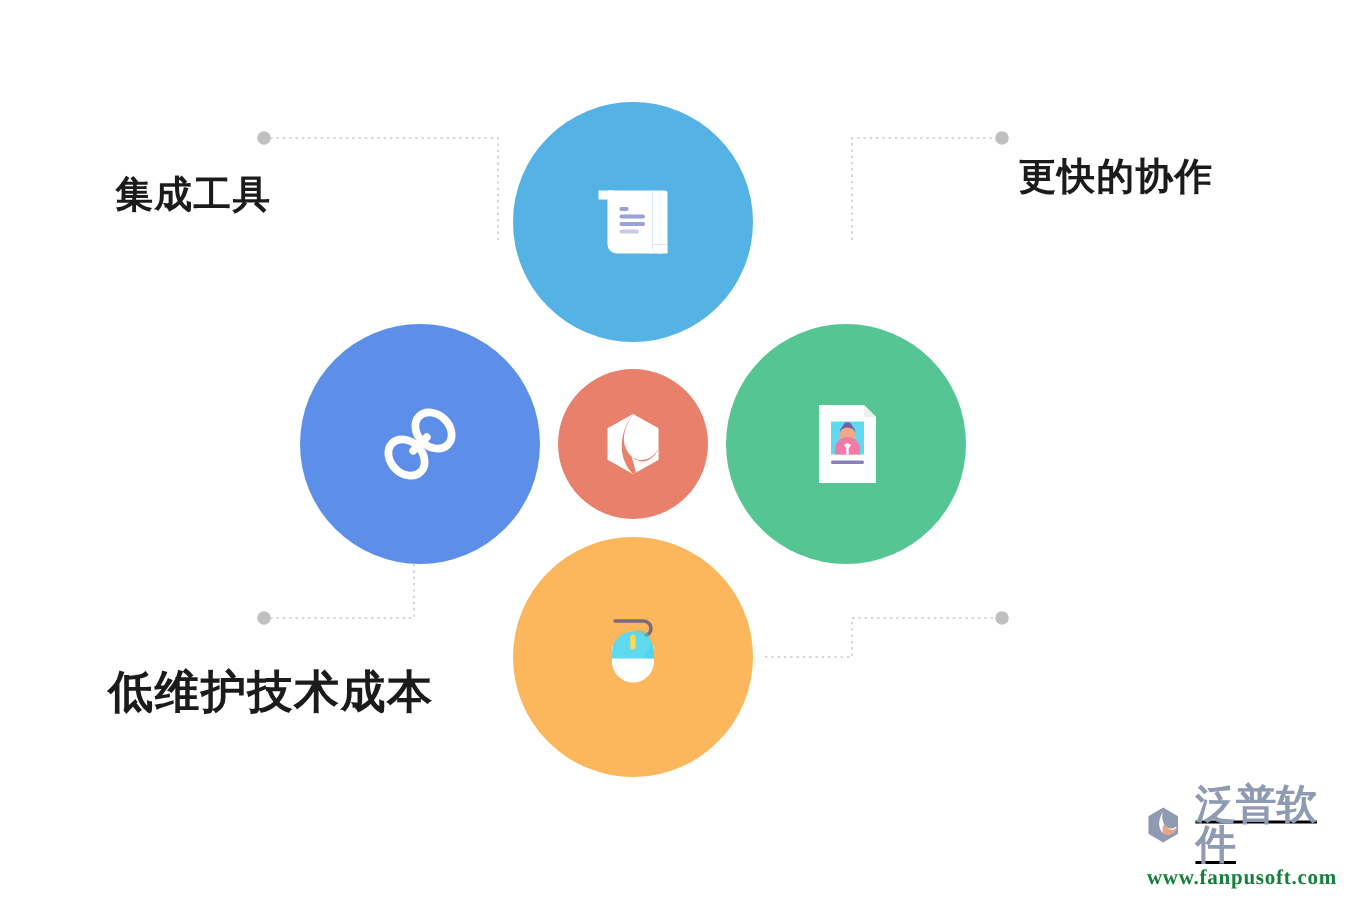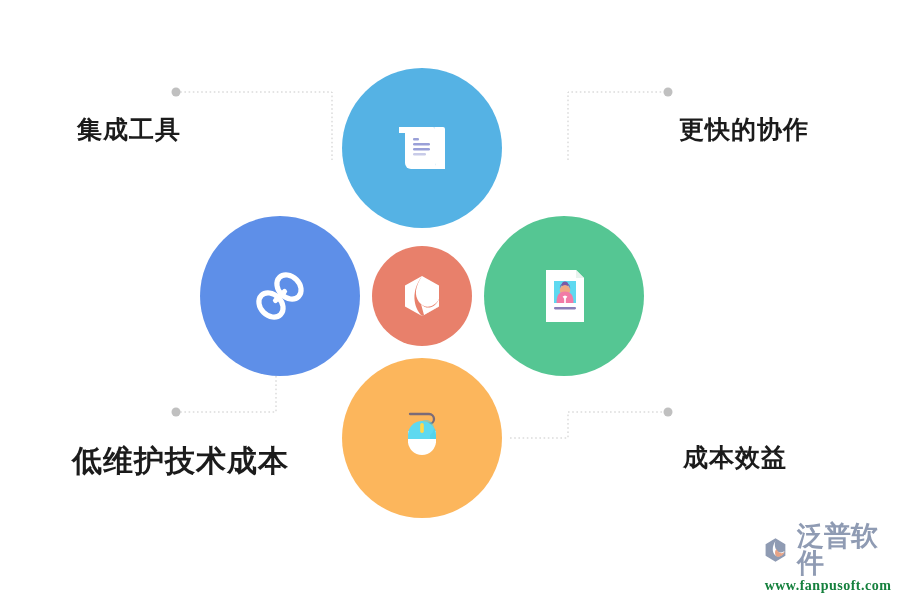--- a/index.html
+++ b/index.html
@@ -49,40 +49,41 @@
 
   
   .label {
     position: absolute;
     font-weight: bold;
     color: #1b1b1b;
     white-space: nowrap;
     letter-spacing: 1px;
   }
   .label-tl { left: 77px;  top: 113px; font-size: 25px; }
-  .label-tr { left: 679px; top: 113px; font-size: 25px; }
+  .label-tr { left: 679px; top: 101px; font-size: 25px; }
   .label-bl { left: 72px;  top: 441px; font-size: 30px; }
   .label-br { left: 683px; top: 441px; font-size: 25px; }
 
   
   .watermark {
     position: absolute;
     left: 762px;
     top: 528px;
     width: 132px;
     height: 60px;
     display: flex;
     flex-direction: column;
     align-items: center;
     justify-content: center;
   }
   .wm-row {
     display: flex;
     align-items: center;
     gap: 8px;
+    text-decoration: underline;
   }
   .wm-mark { display: block; }
   .wm-text {
     font-size: 27px;
     font-weight: bold;
     color: #8f9bb3;
     letter-spacing: 0px;
     line-height: 1;
   }
   .wm-url {
@@ -200,21 +201,20 @@
       <path d="M24 33 C30 40 39 36 42 28 V35.5 L27 44 Z" fill="#ffffff"></path>
     </svg>
   </div>
 
   <div class="label label-tl">集成工具</div>
 
   <div class="label label-tr">更快的协作</div>
 
   <div class="label label-bl">低维护技术成本</div>
 
-  <div class="label label-br">成本效益</div>
 
   <div class="watermark">
     <div class="wm-row">
       <svg class="wm-mark" width="30" height="30" viewBox="0 0 30 30">
         <path d="M15 2 L26 8.5 V21.5 L15 28 L4 21.5 V8.5 Z" fill="#8f9bb3"></path>
         <path d="M15 4 C10 10 9 17 13 21 C17 25 23 22 25 17 L25 21 L15 27 L6 21 V9 Z" fill="#8f9bb3"></path>
         <path d="M15 5 C11 11 11 18 15 21 C19 24 24 20 25 16 C21 19 17 18 15 13 C14 10 14 7 15 5 Z" fill="#ffffff"></path>
         <path d="M16 14 C18 19 23 20 25.5 16.5 C24 22 18 24 15 21 C14 18 14.5 15.5 16 14 Z" fill="#e8a487"></path>
       </svg>
       <span class="wm-text">泛普软件</span>

